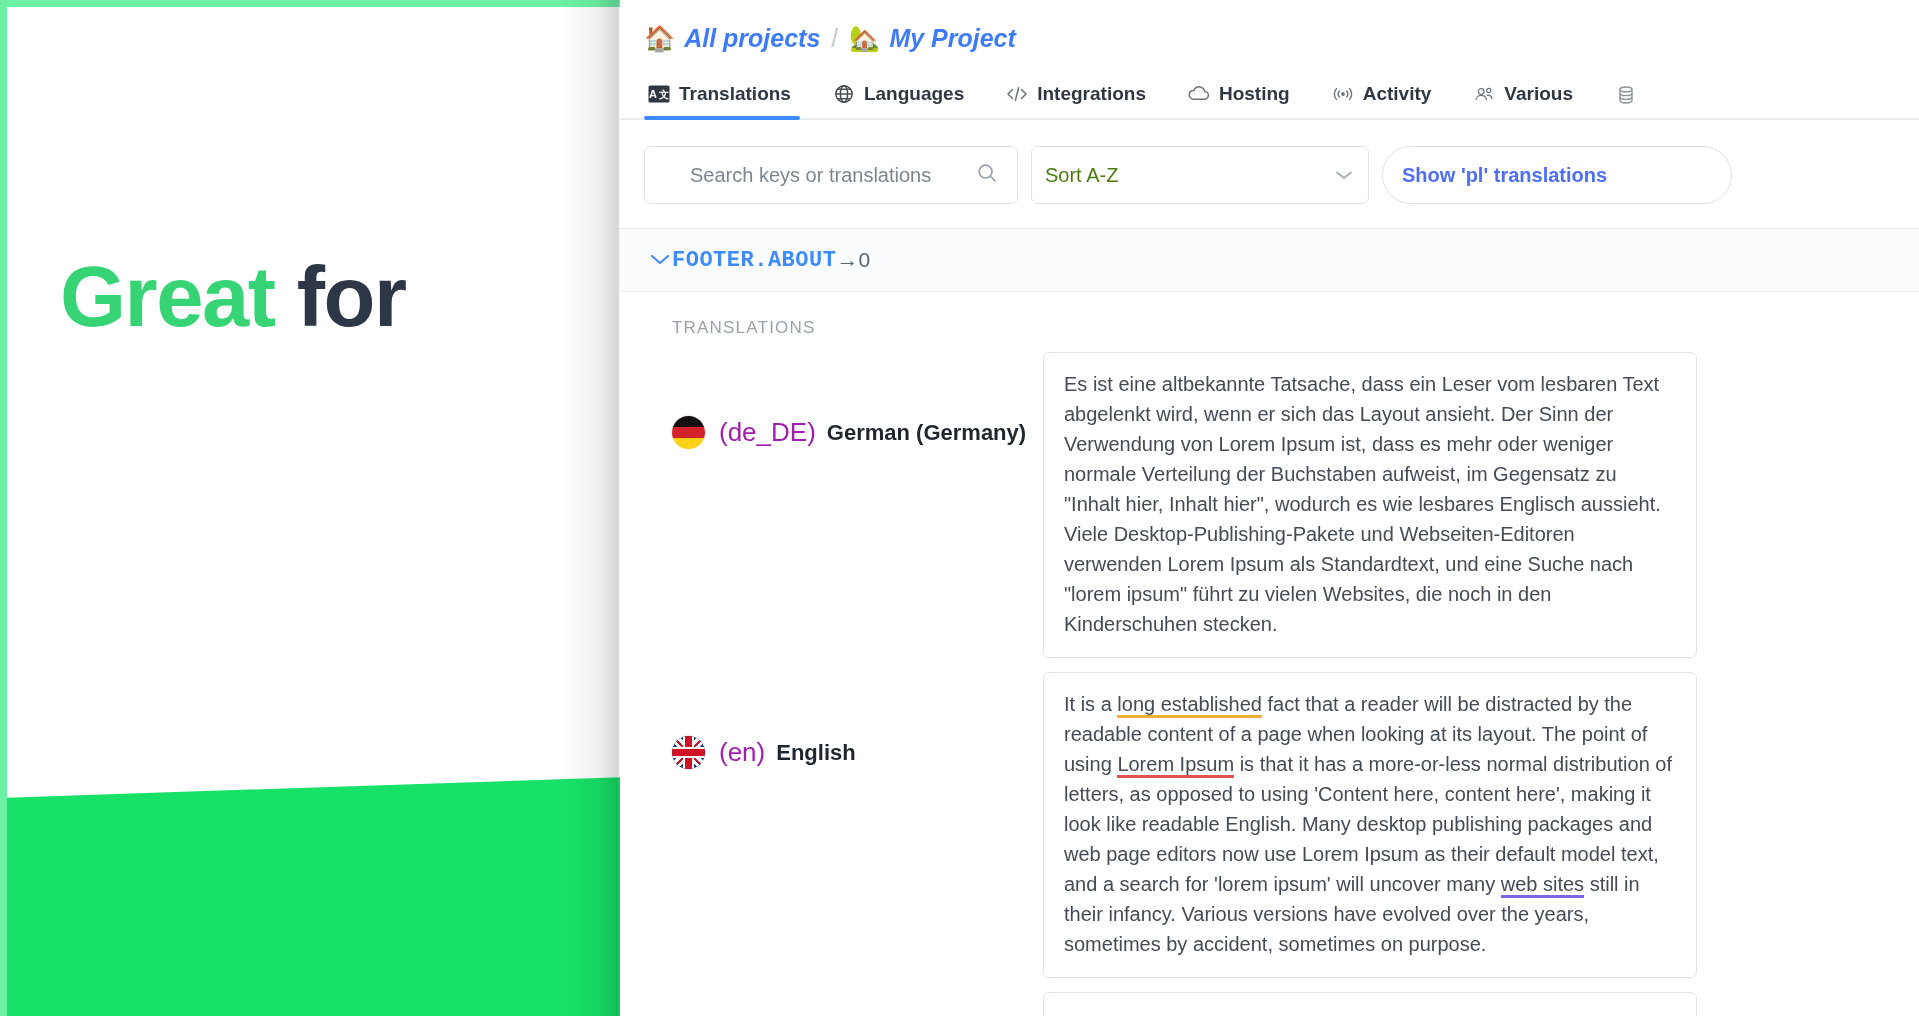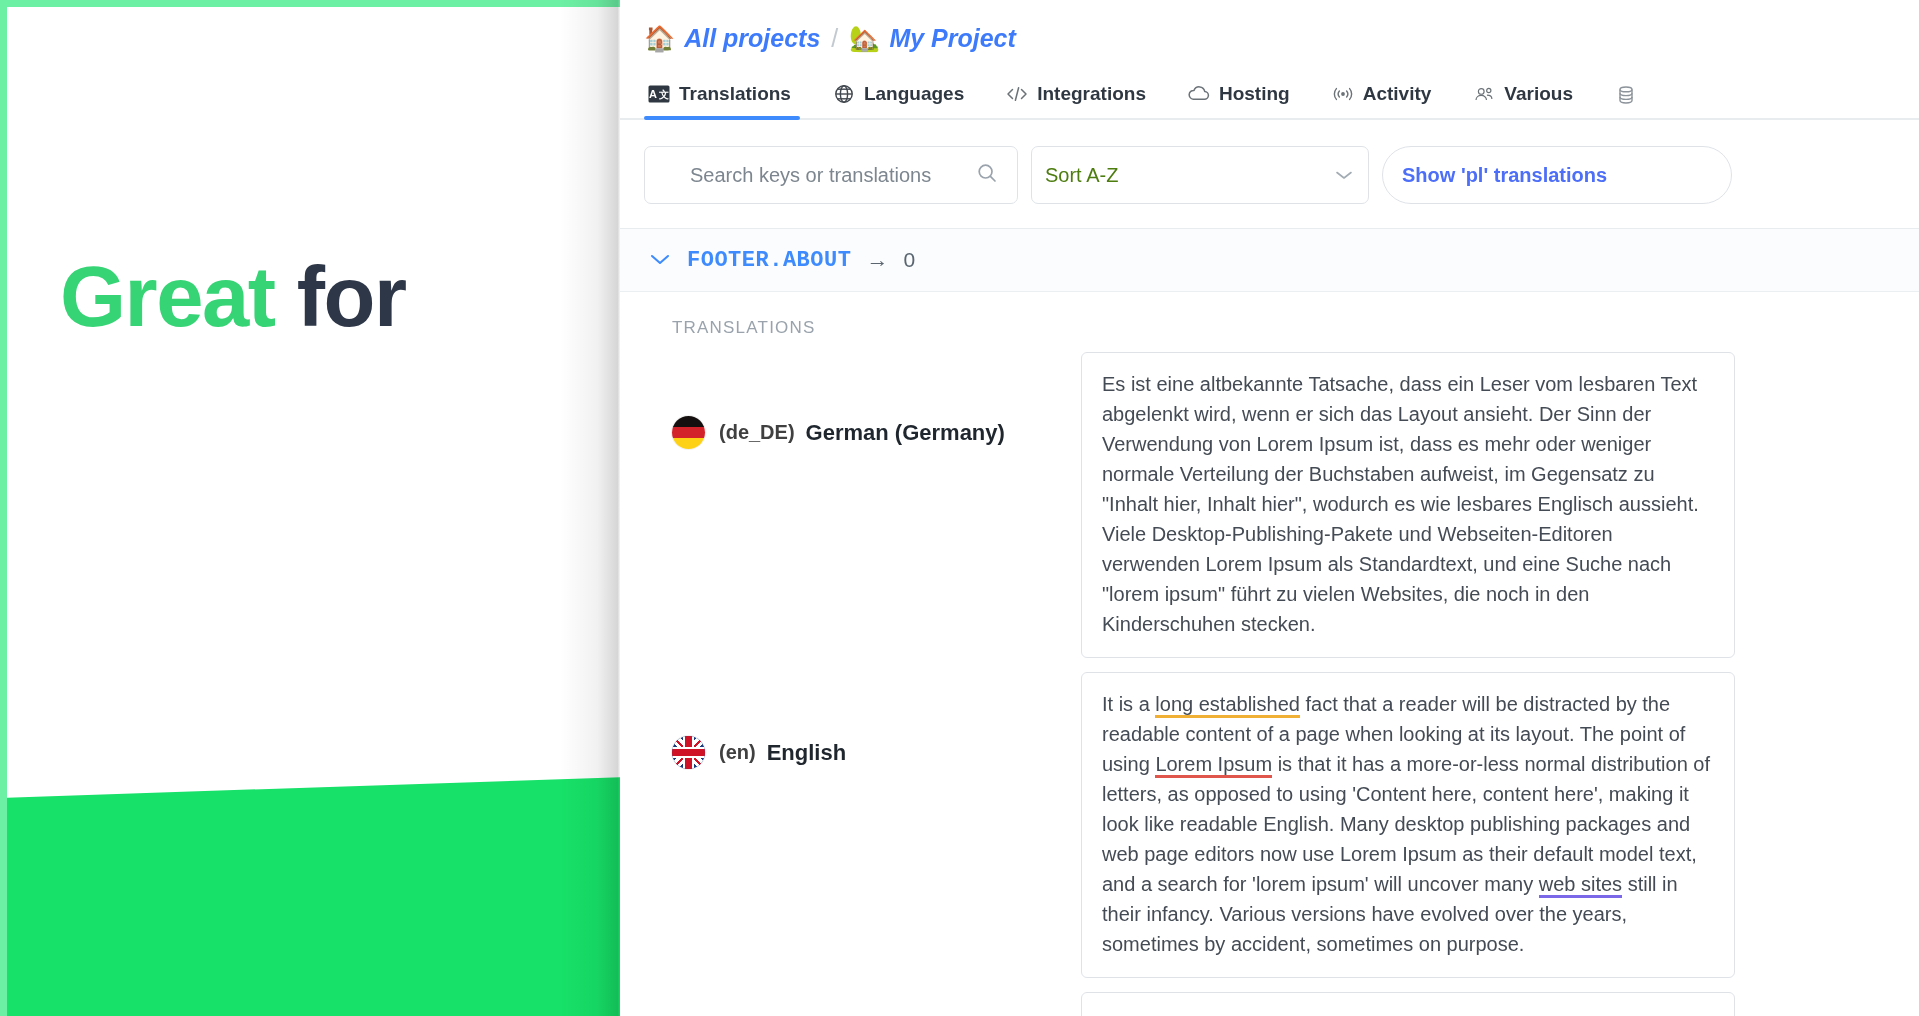--- a/index.html
+++ b/index.html
@@ -123,21 +123,21 @@
   #showpl-ctl {
     padding: 0 19px;
     color: #4d6ef7; font-weight: 600; white-space: nowrap;
     width: 350px;
     border-radius: 29px;
   }
 
   
   #key-section { border-top: 1px solid #e9ecef; }
   #key-header {
-    display: flex; align-items: center; gap: 15px;
+    display: flex; align-items: center; 
     padding: 18px 0 18px 28px;
     background: #fbfcfd;
     border-bottom: 1px solid #eceff2;
   }
   #key-header .kchev { color: #3d8bfd; font-size: 22px; line-height: 1; }
   #key-name {
     font-family: "Liberation Mono", monospace;
     font-size: 22px; font-weight: 700; letter-spacing: 0.5px;
     color: #3d8bfd;
   }
@@ -174,35 +174,34 @@
     background:
       linear-gradient(45deg, transparent 41%, #fff 41% 48%, #cf1225 48% 53%, #fff 53% 60%, transparent 60%),
       linear-gradient(-45deg, transparent 41%, #fff 41% 48%, #cf1225 48% 53%, #fff 53% 60%, transparent 60%);
   }
   .flag-gb::after {
     content:""; position:absolute; inset:0;
     background:
       linear-gradient(to bottom, transparent 34%, #fff 34% 40%, #cf1225 40% 60%, #fff 60% 66%, transparent 66%),
       linear-gradient(to right, transparent 34%, #fff 34% 40%, #cf1225 40% 60%, #fff 60% 66%, transparent 66%);
   }
-  .lang-code { font-size: 20px; color: #404040; font-weight: 700; }
+  .lang-code { font-size: 26px; color: #a21caf; font-weight: 400; }
   .lang-name { font-size: 22px; color: #1f262e; font-weight: 700; margin-left: -3px; }
 
   .text-cell { flex: 1; padding-top: 14px; }
   .tbox {
     border: 1px solid #dfe3e8;
     border-radius: 6px;
     background: #fff;
     padding: 16px 20px 18px 20px;
     font-size: 20px;
     line-height: 1.50;
     color: #444b54;
     min-height: 100px;
     width: 654px;
-    margin-left: 38px;
   }
   .tbox.placeholder { color: #8d959d; min-height: 160px; }
   .u-orange { border-bottom: 3px solid #efb035; }
   .u-red    { border-bottom: 3px solid #e0564d; }
   .u-purple { border-bottom: 3px solid #7b68e8; }
 </style>
 </head>
 <body>
 
 <div id="root">

